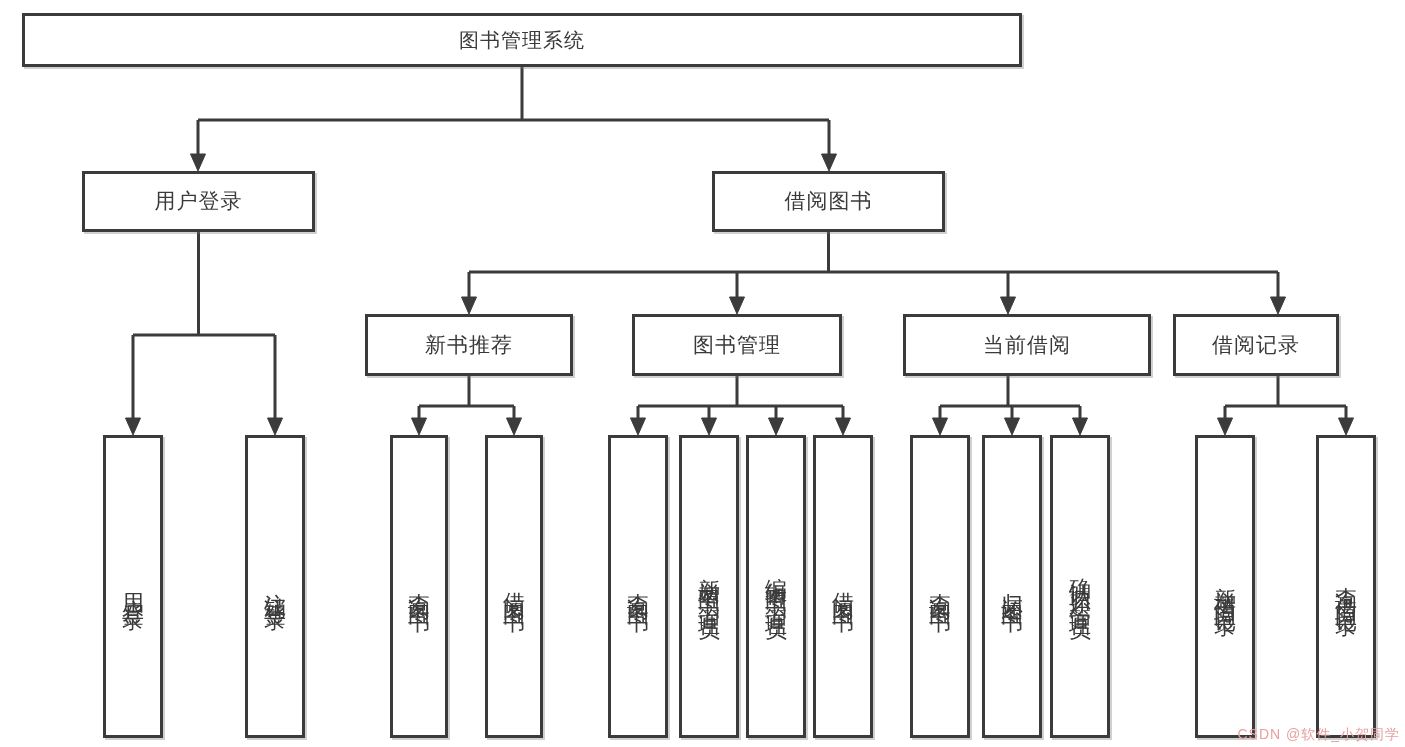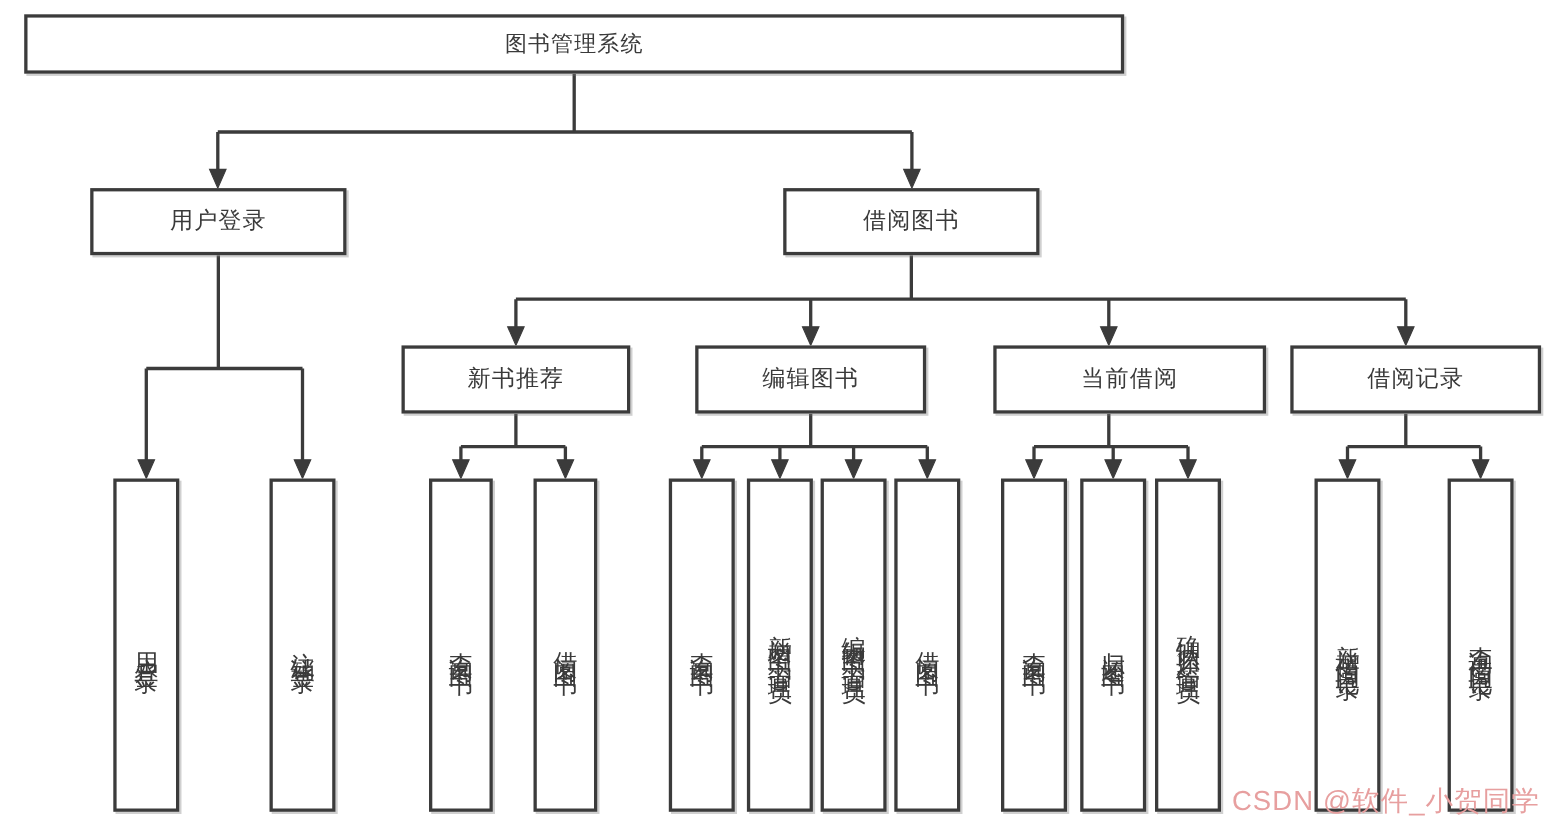--- a/index.html
+++ b/index.html
@@ -37,21 +37,21 @@
   .node.v{
     writing-mode:vertical-rl;
     font-size:22px;
     letter-spacing:6px;
     line-height:1;
   }
   .watermark{
     position:absolute;
     right:5px;
     bottom:3px;
-    font-size:25px;
+    font-size:14px;
     letter-spacing:1px;
     color:var(--wm);
     pointer-events:none;
   }
 </style>
 </head>
 <body>
 
 <div class="stage">
 
@@ -90,23 +90,23 @@
     <polygon points="1217.5,418 1232.5,418 1225,435"></polygon>
     <polygon points="1338.5,418 1353.5,418 1346,435"></polygon>
   </svg>
 
   <div class="node h root" style="left:22px;top:13px;width:1000px;height:54px">图书管理系统</div>
 
   <div class="node h" style="left:82px;top:171px;width:233px;height:61px">用户登录</div>
   <div class="node h" style="left:712px;top:171px;width:233px;height:61px">借阅图书</div>
 
   <div class="node h" style="left:365px;top:314px;width:208px;height:62px">新书推荐</div>
-  <div class="node h" style="left:632px;top:314px;width:210px;height:62px">编辑图书</div>
+  <div class="node h" style="left:632px;top:314px;width:210px;height:62px">图书管理</div>
   <div class="node h" style="left:903px;top:314px;width:248px;height:62px">当前借阅</div>
-  <div class="node h" style="left:1173px;top:314px;width:228px;height:62px">借阅记录</div>
+  <div class="node h" style="left:1173px;top:314px;width:166px;height:62px">借阅记录</div>
 
   <div class="node v" style="left:103px;top:435px;width:60px;height:303px">用户登录</div>
   <div class="node v" style="left:245px;top:435px;width:60px;height:303px">注销登录</div>
 
   <div class="node v" style="left:390px;top:435px;width:58px;height:303px">查询图书</div>
   <div class="node v" style="left:485px;top:435px;width:58px;height:303px">借阅图书</div>
 
   <div class="node v" style="left:608px;top:435px;width:60px;height:303px">查询图书</div>
   <div class="node v" style="left:679px;top:435px;width:60px;height:303px">新增图书（管理员）</div>
   <div class="node v" style="left:746px;top:435px;width:60px;height:303px">编辑图书（管理员）</div>

